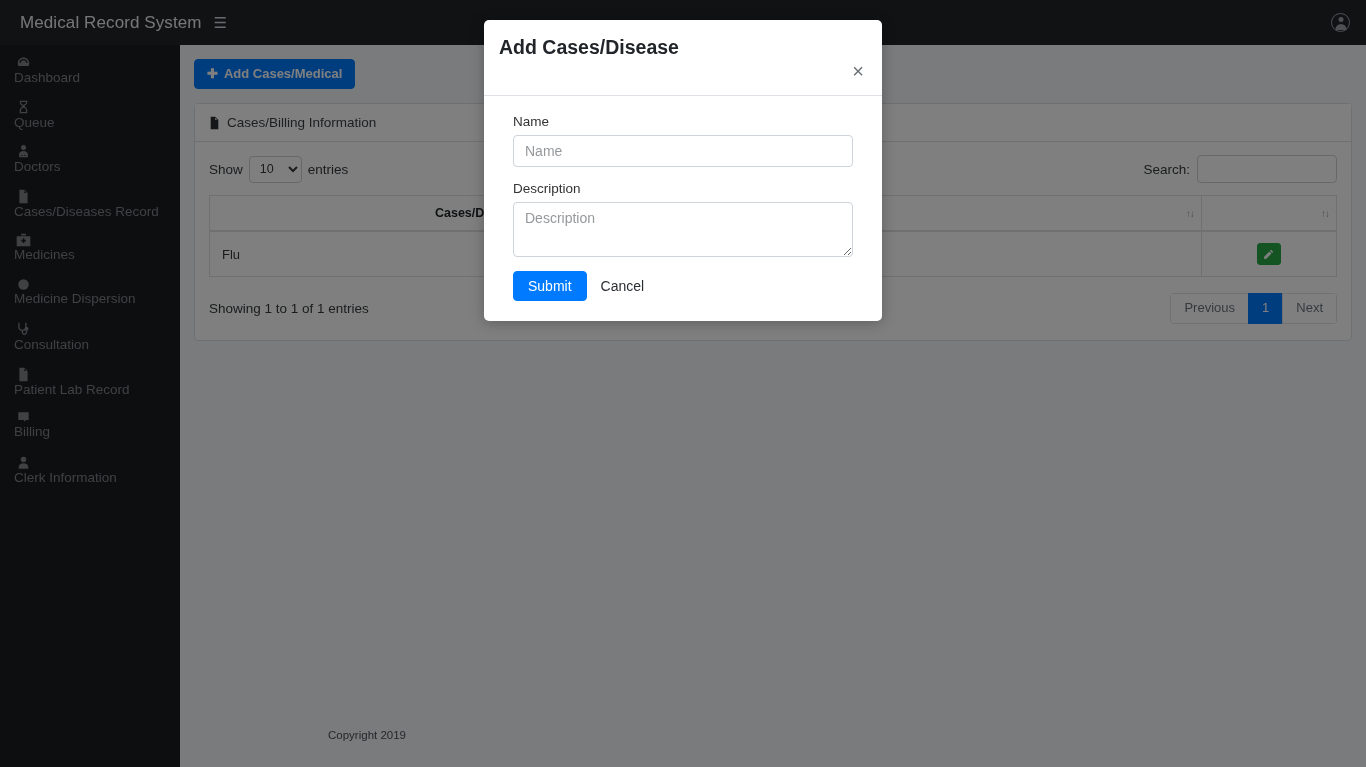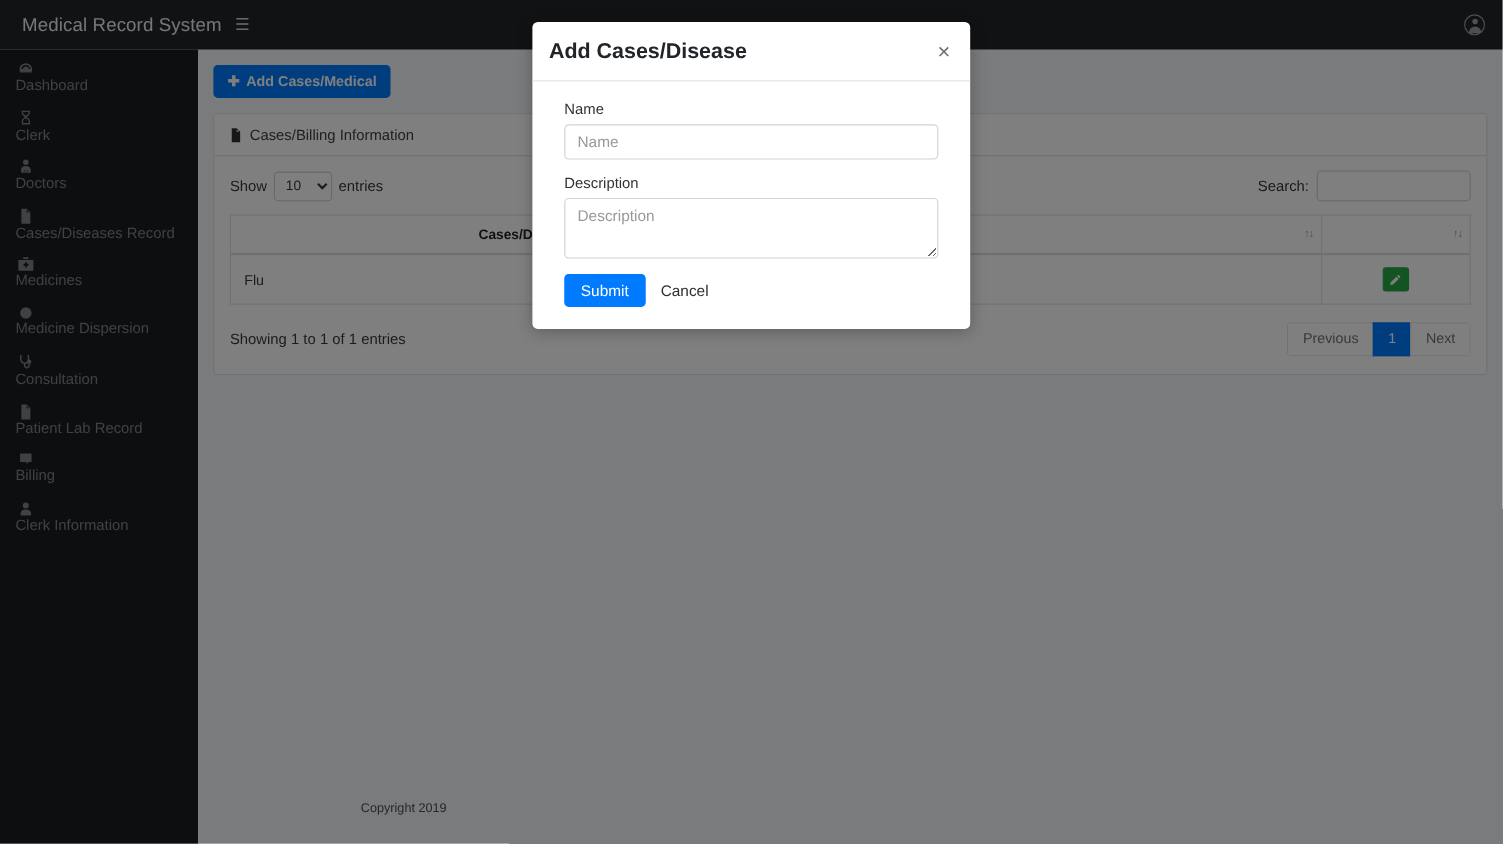--- a/index.html
+++ b/index.html
@@ -190,20 +190,21 @@
     width: 398px;
     background: #fff;
     border-radius: 5px;
     z-index: 20;
     box-shadow: 0 2px 14px rgba(0,0,0,.25);
   }
   .modal-head {
     display: flex; align-items: flex-start;
     padding: 16px 16px 14px 15px;
     border-bottom: 1px solid #dee2e6;
+    flex-direction: column;
   }
   .modal-title { font-size: 19.5px; font-weight: 700; color: #212529; line-height: 1.2; }
   .modal-close {
     margin-left: auto; background: none; border: none;
     font-size: 20px; line-height: 1; color: #6b7075;
     cursor: pointer; padding: 2px 2px 0 2px; font-family: "Liberation Sans", sans-serif;
   }
   .modal-body { padding: 18px 29px 20px 29px; }
   .form-label { font-size: 13.5px; color: #333; margin-bottom: 6px; display: block; }
   .form-control {
@@ -253,21 +254,21 @@
         </span>
         <span>Dashboard</span>
       </div>
 
       <div class="nav-item">
         <span class="nav-ico">
           <svg width="11" height="15" viewBox="0 0 16 24">
               <path d="M2 1h12v2.2c0 2.6-1.6 4.9-4 5.9v1.8c2.4 1 4 3.3 4 5.9V21H2v-4.2c0-2.6 1.6-4.9 4-5.9V9.1C3.6 8.1 2 5.8 2 3.2V1zm2 2.2c0 2 1.3 3.7 3.2 4.3l.8.3.8-.3C10.7 6.9 12 5.2 12 3.2V3H4v.2zM4 19h8v-2.2c0-2-1.3-3.7-3.2-4.3L8 12.2l-.8.3C5.3 13.1 4 14.8 4 16.8V19z"></path>
             </svg>
         </span>
-        <span>Clerk</span>
+        <span>Queue</span>
       </div>
 
       <div class="nav-item">
         <span class="nav-ico">
           <svg width="13" height="15" viewBox="0 0 20 24">
               <circle cx="10" cy="5.5" r="4"></circle>
               <path d="M10 11c-4 0-7 2.3-7 5.3V21h14v-4.7c0-3-3-5.3-7-5.3zm-2.2 6.2a1 1 0 110 2 1 1 0 010-2zm4.4 0a1 1 0 110 2 1 1 0 010-2z"></path>
             </svg>
         </span>
         <span>Doctors</span>

